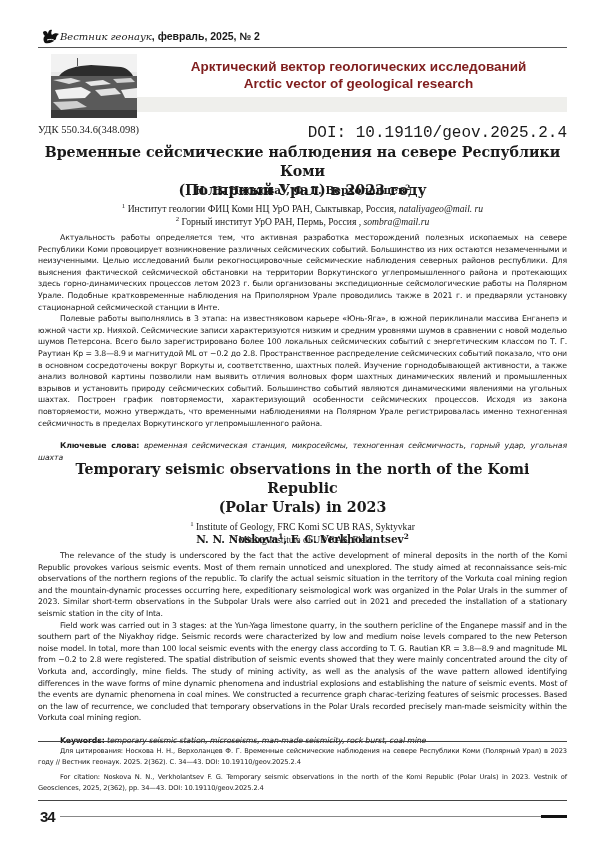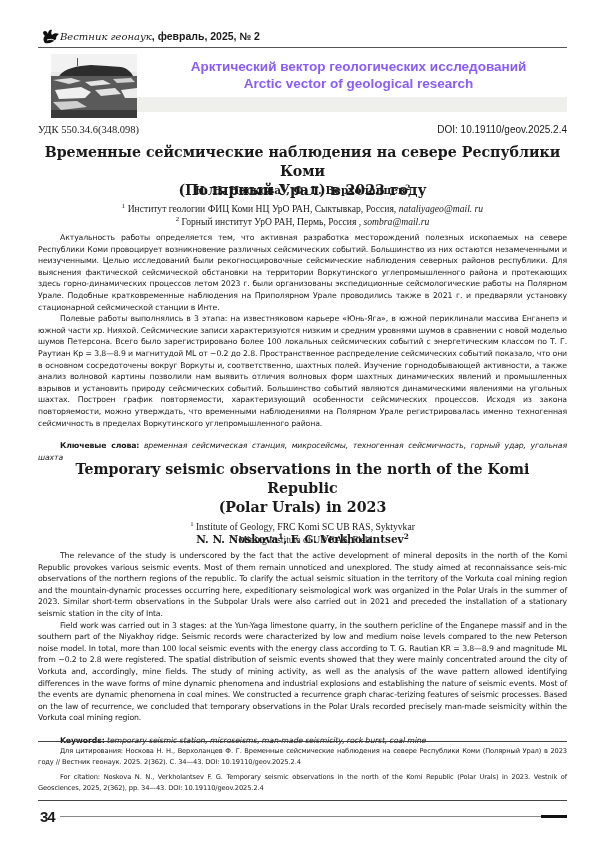--- a/index.html
+++ b/index.html
@@ -4,23 +4,23 @@
 <style>
   html, body { margin:0; padding:0; background:#ffffff; }
   body { width:600px; height:849px; position:relative; overflow:hidden; color:#1a1a1a; }
   .abs { position:absolute; }
   .logo { left:42px; top:29px; width:18px; height:16px; }
   .running-head { left:60px; right:33px; top:30px; font-family:"Liberation Sans", sans-serif; font-size:10.5px; font-weight:bold; color:#1a1a1a; }
   .running-head .jname { font-family:"DejaVu Serif", serif; font-style:italic; font-weight:normal; font-size:10px; }
   .head-rule { left:38px; right:33px; top:47px; height:1px; background:#555; }
   .photo { left:51px; top:54px; width:86px; height:64px; }
   .gray-band { left:137px; right:33px; top:97px; height:15px; background:#efefec; }
-  .rubric { left:150px; right:33px; top:58px; text-align:center; font-family:"Liberation Sans", sans-serif; font-weight:bold; font-size:13.5px; line-height:17px; color:#8b5cf6; }
+  .rubric { left:150px; right:33px; top:58px; text-align:center; font-family:"Liberation Sans", sans-serif; font-weight:bold; font-size:13.5px; line-height:17px; color:#7f1d1d; }
   .udk { left:38px; top:124px; font-family:"Liberation Serif", serif; font-size:10.5px; }
-  .doi { right:33px; top:124px; font-family:Liberation Sans, sans-serif; font-size:10px;text-align:right; }
+  .doi { right:33px; top:124px; font-family:Liberation Mono, monospace; font-size:16px;text-align:right; }
   .title { left:38px; right:33px; text-align:center; font-family:"DejaVu Serif", serif; font-weight:bold; font-size:14.2px; line-height:19px; }
   .authors { left:38px; right:33px; text-align:center; font-family:"DejaVu Serif", serif; font-weight:bold; font-size:10.5px; }
   .aff { left:38px; right:33px; text-align:center; font-family:"Liberation Serif", serif; font-size:9.6px; line-height:12.5px; }
   .aff i { font-style:italic; }
   .abstract { left:38px; right:33px; font-family:"DejaVu Sans", sans-serif; font-size:7.75px; line-height:11.6px; text-align:justify; letter-spacing:-0.12px; }
   .abstract p { margin:0; text-indent:22px; }
   .abstract .kw { margin-top:11px; }
   .abstract .kw b { font-weight:bold; }
   .abstract .kw i { font-style:italic; }
   .cite-rule { left:38px; right:33px; height:1px; background:#444; }

